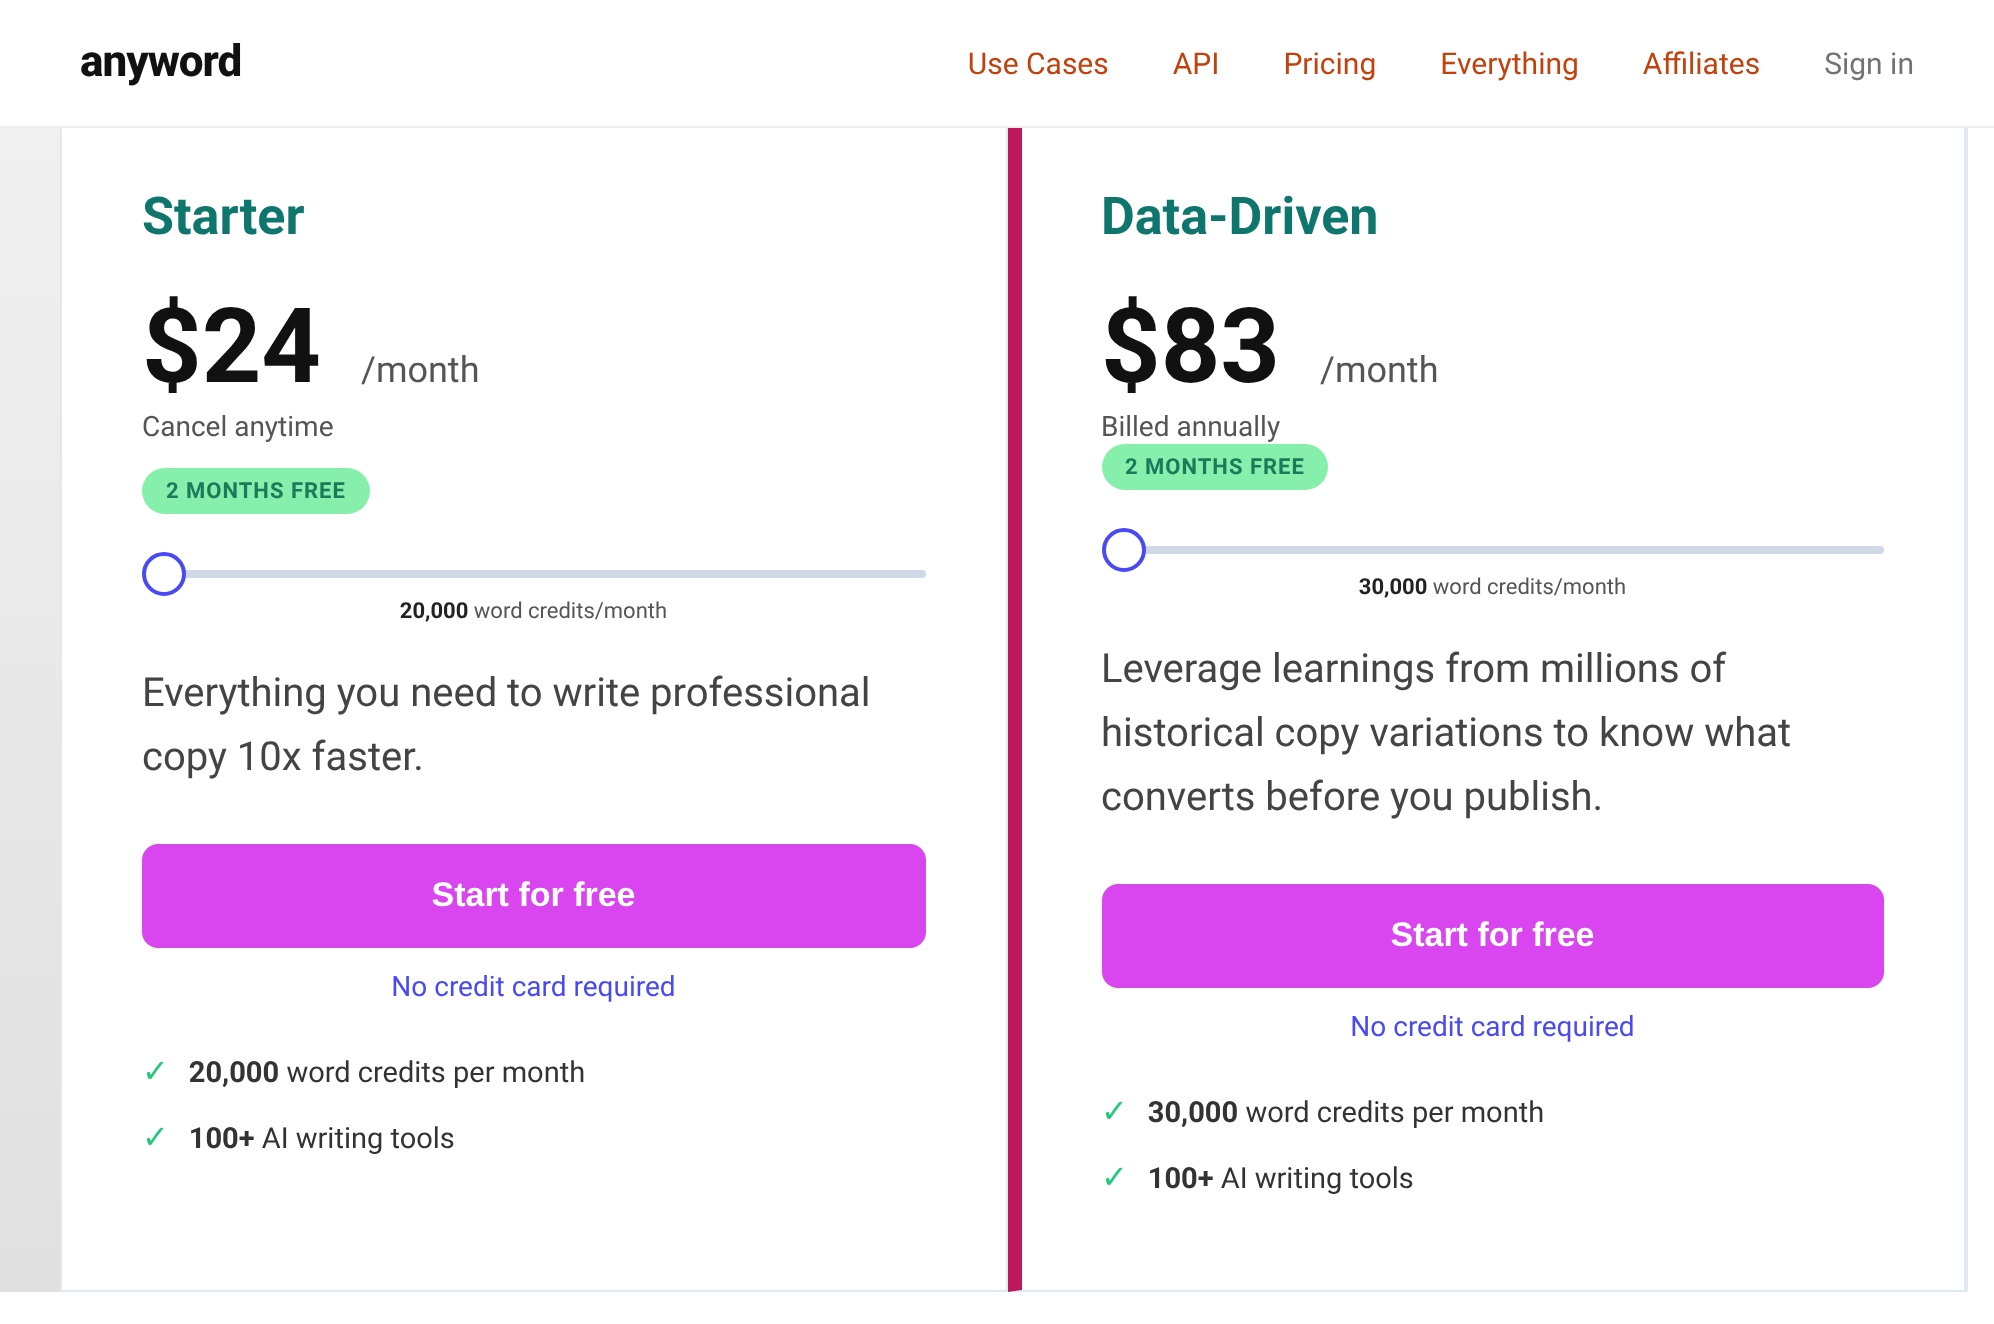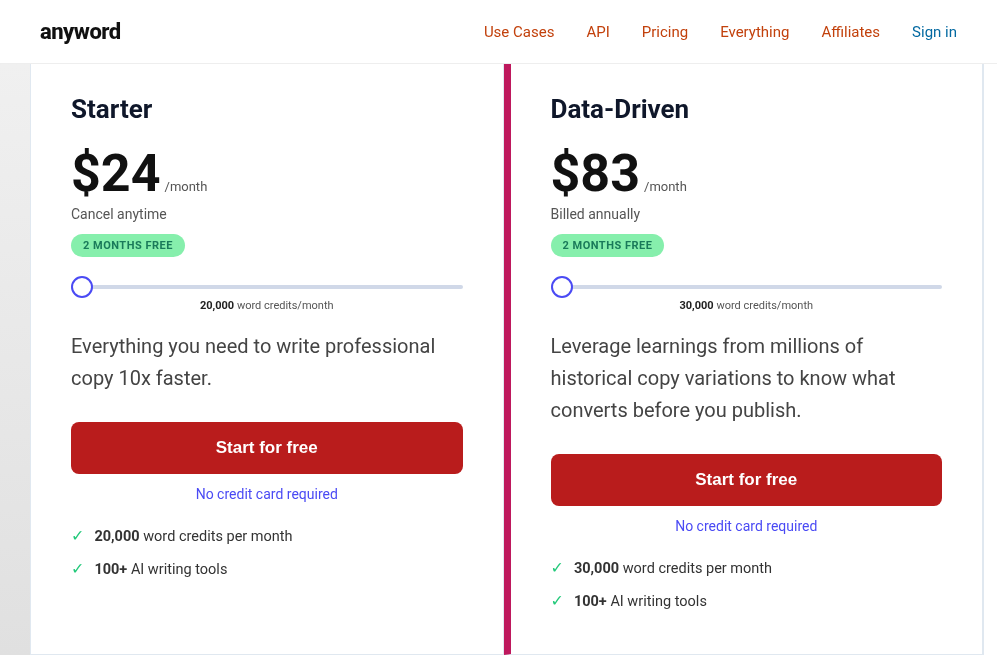--- a/index.html
+++ b/index.html
@@ -35,21 +35,21 @@
       list-style: none;
     }
     .nav-links li a {
       text-decoration: none;
       color: #c2410c;
       font-size: 15px;
     }
     .nav-signin {
       margin-left: 32px;
       font-size: 15px;
-      color: #0369a1;
+      color: #737373;
       text-decoration: none;
     }
 
     
     .content {
       display: flex;
       padding: 0;
       background: #f7f9fc;
       min-height: 582px;
     }
@@ -76,50 +76,49 @@
       border: 1px solid #e0e8f0;
       border-top: none;
     }
     .card.data-driven {
       border-left: 7px solid #be185d;
     }
 
     .card-title {
       font-size: 26px;
       font-weight: 700;
-      color: #0f172a;
+      color: #0f766e;
       margin-bottom: 24px;
     }
 
     .price-row {
       display: flex;
       align-items: baseline;
       margin-bottom: 6px;
     }
     .price-amount {
       font-size: 52px;
       font-weight: 700;
       color: #111;
       line-height: 1;
     }
     .price-period {
-      font-size: 13px;
+      font-size: 18px;
       color: #555;
-      margin-left: 4px;
+      margin-left: 20px;
     }
 
     .cancel-text {
       font-size: 14px;
       color: #555;
       margin-bottom: 12px;
     }
     .billed-text {
       font-size: 14px;
       color: #555;
-      margin-bottom: 12px;
     }
 
     .badge-free {
       display: inline-block;
       background: #86efac;
       color: #1a7a5a;
       font-size: 11px;
       font-weight: 700;
       letter-spacing: 0.5px;
       padding: 5px 12px;
@@ -173,21 +172,21 @@
       font-size: 20px;
       color: #444;
       line-height: 1.6;
       margin-bottom: 28px;
     }
 
     
     .cta-btn {
       display: block;
       width: 100%;
-      background: #b91c1c;
+      background: #d946ef;
       color: #fff;
       font-size: 17px;
       font-weight: 600;
       padding: 16px;
       border: none;
       border-radius: 8px;
       cursor: pointer;
       text-align: center;
       margin-bottom: 12px;
     }

